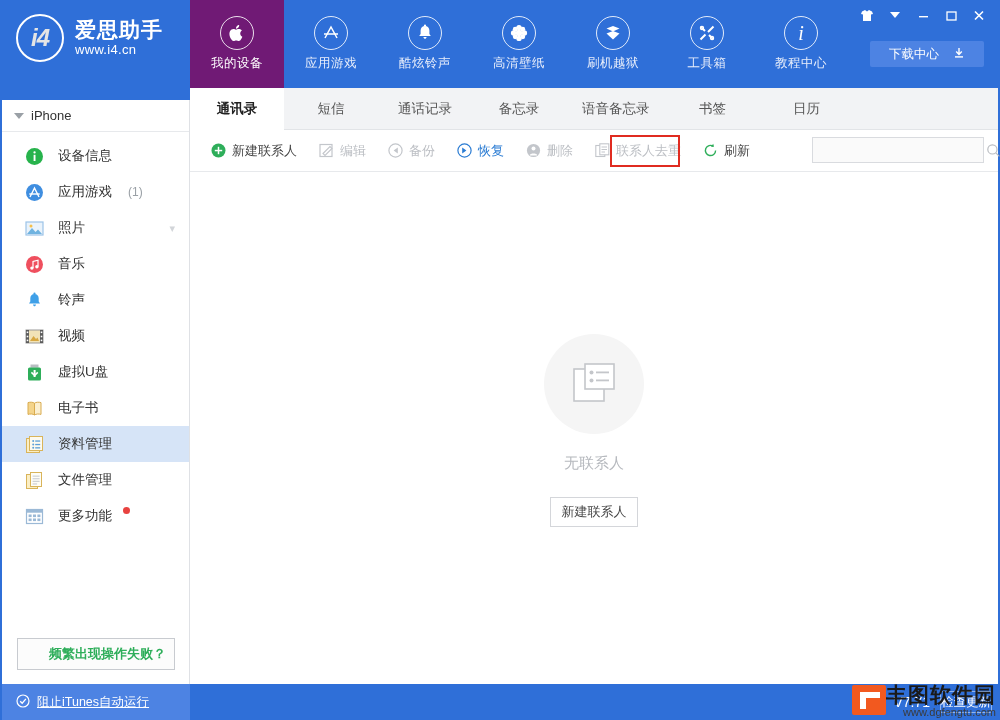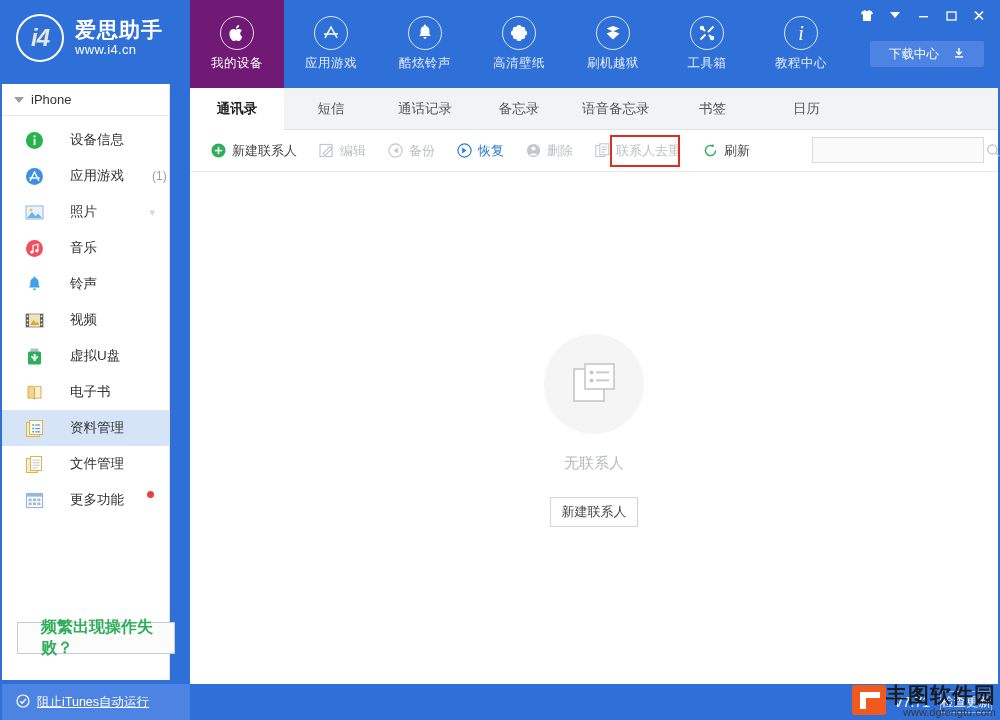--- a/index.html
+++ b/index.html
@@ -72,41 +72,41 @@
     position: absolute; right: 16px; top: 41px;
     width: 114px; height: 26px;
     background: #4d83e3;
     border-radius: 2px;
     display: flex; align-items: center; justify-content: center; gap: 14px;
     color: #ffffff; font-size: 12.5px; cursor: pointer;
   }
 
   
   .sidebar {
-    position: absolute; left: 2px; top: 84px;
-    width: 168px; height: 596px;
+    position: absolute; left: 2px; top: 100px;
+    width: 188px; height: 596px;
     background: #ffffff;
     border-right: 1px solid #dfe1e5;
   }
   .sidebar-head {
     height: 32px; display: flex; align-items: center; gap: 7px;
     padding-left: 12px;
     border-bottom: 1px solid #e7e9ec;
     font-size: 13px; color: #333333;
     cursor: pointer;
   }
   .tri-down {
     width: 0; height: 0;
     border-left: 5px solid transparent;
     border-right: 5px solid transparent;
     border-top: 6px solid #9aa0a6;
   }
   .side-list { padding-top: 6px; }
   .side-item {
-    height: 36px; display: flex; align-items: center; gap: 26px;
+    height: 36px; display: flex; align-items: center; gap: 14px;
     padding-left: 22px; font-size: 13.5px; color: #333333;
     cursor: pointer; position: relative;
   }
   .side-item.selected { background: #d6e4f7; }
   .side-icon {
     width: 20px; height: 20px; flex: 0 0 20px;
     display: flex; align-items: center; justify-content: center;
   }
   .side-icon svg { display: block; }
   .side-count { font-size: 12px; color: #9aa0a6; margin-left: 2px; }
@@ -115,21 +115,21 @@
   }
   .red-dot {
     width: 7px; height: 7px; border-radius: 50%;
     background: #e8423f; position: relative; top: -6px; left: -3px;
   }
   .help-btn {
     position: absolute; left: 15px; bottom: 26px;
     width: 158px; height: 32px;
     border: 1px solid #c8cbd0; background: #fcfcfc;
     display: flex; align-items: center; justify-content: center;
-    font-size: 16px; color: #2eae5a; font-weight: bold;
+    font-size: 13px; color: #2eae5a; font-weight: bold;
     cursor: pointer;
     padding-left: 23px;
   }
 
   
   .main {
     position: absolute; left: 190px; top: 88px;
     width: 808px; height: 596px;
     background: #ffffff;
   }

